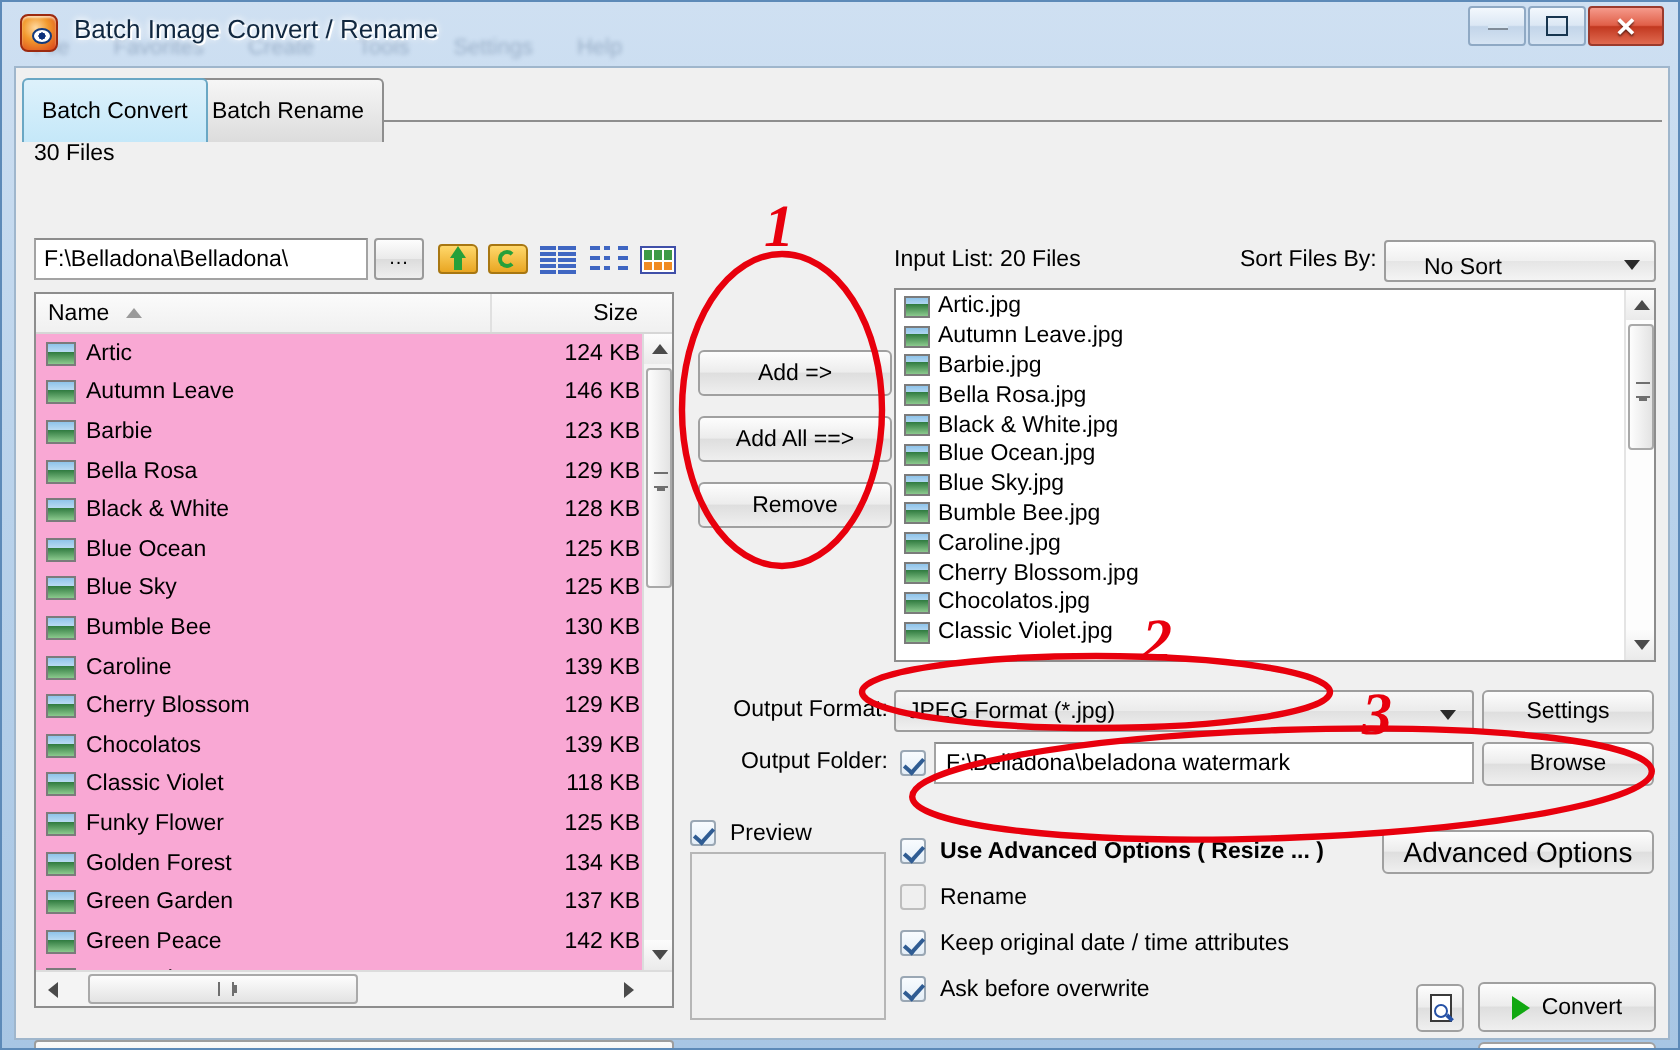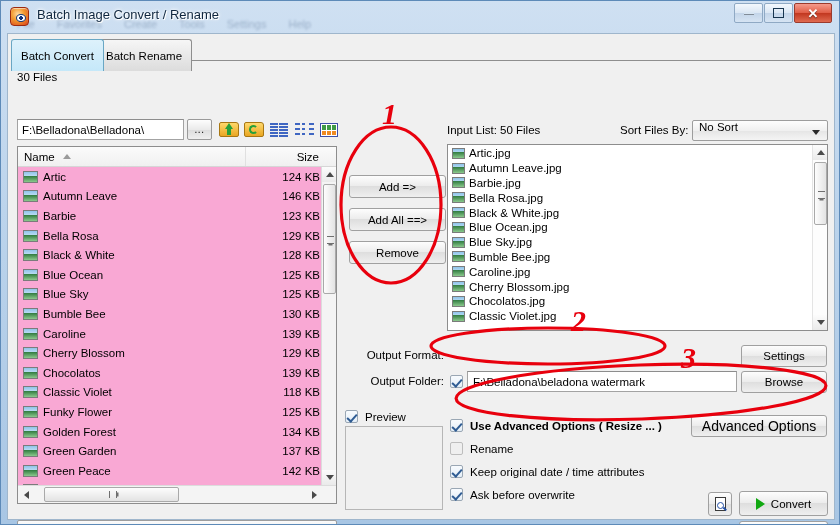--- a/index.html
+++ b/index.html
@@ -339,21 +339,21 @@
   }
   #sort-label {
     position: absolute; left: 612px; top: 90px;
     font-size: 11.5px;
   }
   #sort-combo {
     position: absolute; left: 684px; top: 86px;
     width: 136px; height: 21px;
     background: linear-gradient(to bottom, #fdfdfd 0%, #f0f0f0 50%, #e5e5e5 51%, #f4f4f4 100%);
     border: 1px solid #9d9d9d; border-radius: 2px;
-    display: flex; align-items: flex-start; padding-left: 6px;
+    display: flex; align-items: flex-end; padding-left: 19px;
     font-size: 11.5px;
   }
   #sort-combo .cbarrow {
     position: absolute; right: 7px; top: 9px;
     width: 0; height: 0;
     border-left: 4px solid transparent; border-right: 4px solid transparent;
     border-top: 5px solid #2a2a2a;
   }
   #right-list {
     position: absolute; left: 439px; top: 110px;
@@ -746,21 +746,21 @@
     <div class="cbtn" id="btn-add">
       <span>Add =&gt;</span>
     </div>
     <div class="cbtn" id="btn-addall">
       <span>Add All ==&gt;</span>
     </div>
     <div class="cbtn" id="btn-remove">
       <span>Remove</span>
     </div>
 
-    <div id="input-list-label">Input List:  50 Files</div>
+    <div id="input-list-label">Input List:  20 Files</div>
     <div id="sort-label">Sort Files By:</div>
     <div id="sort-combo">
       <span>No Sort</span>
       <span class="cbarrow"></span>
     </div>
 
     <div id="right-list">
       <div id="rl-body">
           <div class="rrow">
             <span class="thumbico"></span>
@@ -816,20 +816,24 @@
             <span class="tri"></span>
           </div>
         <div id="rl-vthumb"></div>
         <div class="sb-arrow down">
             <span class="tri"></span>
           </div>
       </div>
     </div>
 
     <div class="fld-label" id="lbl-outformat">Output Format:</div>
+    <div id="outformat-combo">
+      <span>JPEG Format (*.jpg)</span>
+      <span class="cbarrow"></span>
+    </div>
     <div class="sidebtn" id="btn-settings">
       <span>Settings</span>
     </div>
 
     <div class="fld-label" id="lbl-outfolder">Output Folder:</div>
     <div class="cbrow" id="cb-outfolder">
       <span class="cbx checked"></span>
     </div>
     <div id="outfolder-field">
       <span>F:\Belladona\beladona watermark</span>

